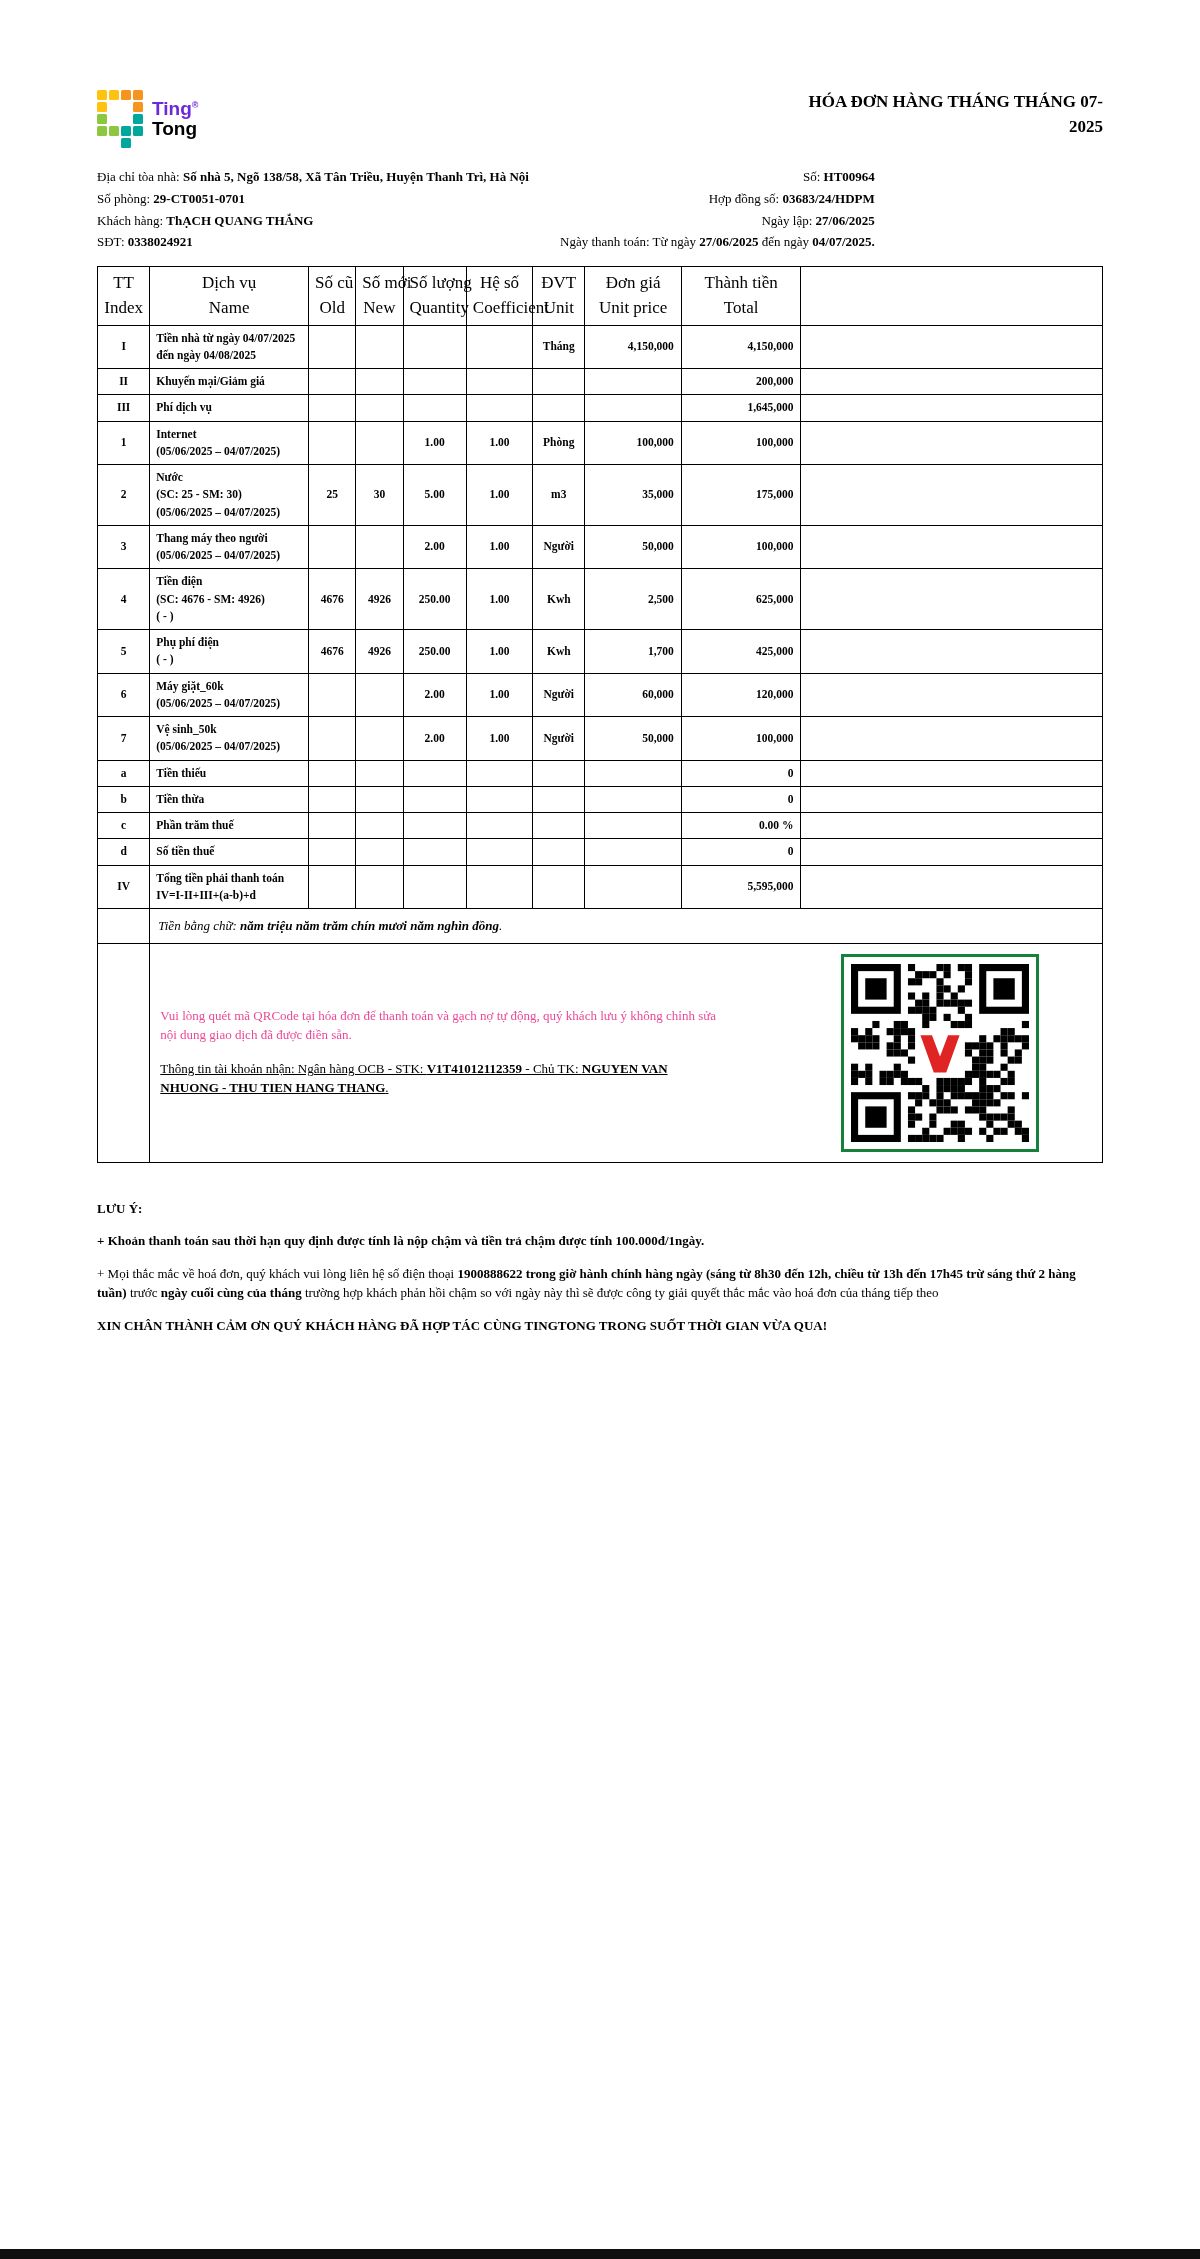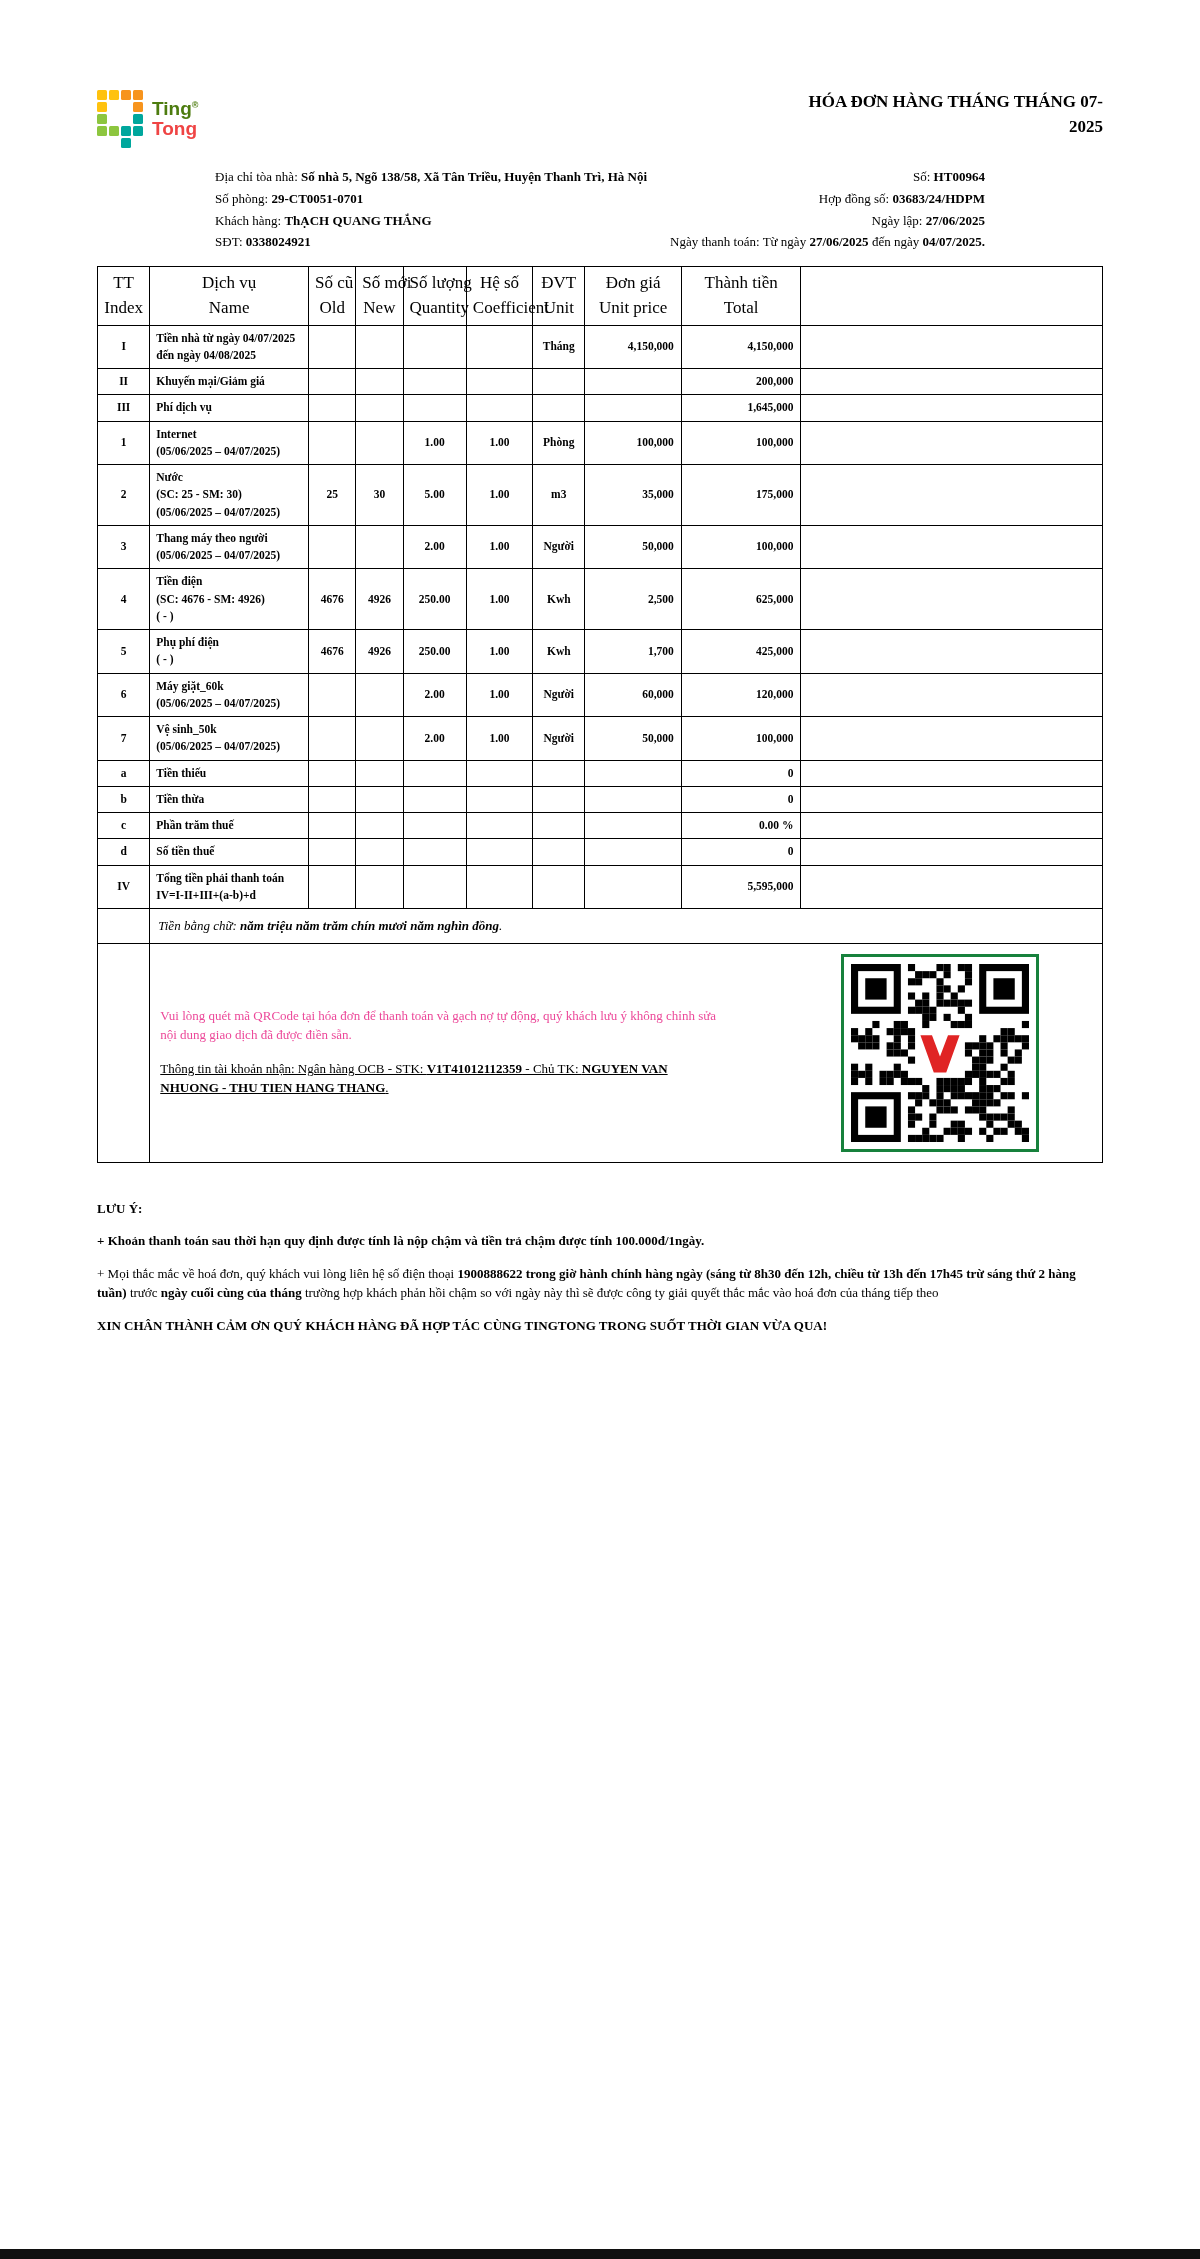--- a/index.html
+++ b/index.html
@@ -10,27 +10,27 @@
     font-family: "Liberation Serif", serif;
   }
   .page { padding: 90px 97px 0 97px; }
 
   
   .top { display: flex; justify-content: space-between; align-items: flex-start; margin-bottom: 18px; }
   .logo { display: flex; align-items: center; gap: 9px; }
   .logo-grid { display: grid; grid-template-columns: repeat(4, 10px); grid-auto-rows: 10px; gap: 2px; }
   .logo-grid div { border-radius: 1.5px; }
   .logo-text { font-family: "Liberation Sans", sans-serif; font-weight: bold; font-size: 19px; line-height: 1.05; }
-  .ting { color: #4d7c0f; }
+  .ting { color: #6d28d9; }
   .ting sup { font-size: 9px; }
-  .tong { color: #ef4444; }
+  .tong { color: #000000; }
   .title { width: 300px; text-align: right; font-weight: bold; font-size: 17px; line-height: 1.45; }
 
   
-  .info { display: flex; justify-content: center; font-size: 13px; line-height: 1.68; margin-bottom: 13px; }
+  .info { display: flex; justify-content: flex-start; font-size: 13px; line-height: 1.68; margin-bottom: 13px; gap: 8px; }
   .info-left { width: 455px; }
   .info-right { text-align: right; max-width: 480px; }
   .b { font-weight: bold; }
 
   
   table.inv { width: 100%; border-collapse: collapse; table-layout: fixed; }
   .inv th, .inv td { border: 1px solid #000; padding: 4px 6px; vertical-align: middle; }
   .inv th { font-weight: normal; font-size: 17px; text-align: center; line-height: 1.45; white-space: nowrap; overflow: visible; }
   .inv td { font-weight: bold; font-size: 11.5px; line-height: 1.5; }
   td.c-tt { text-align: center; }

